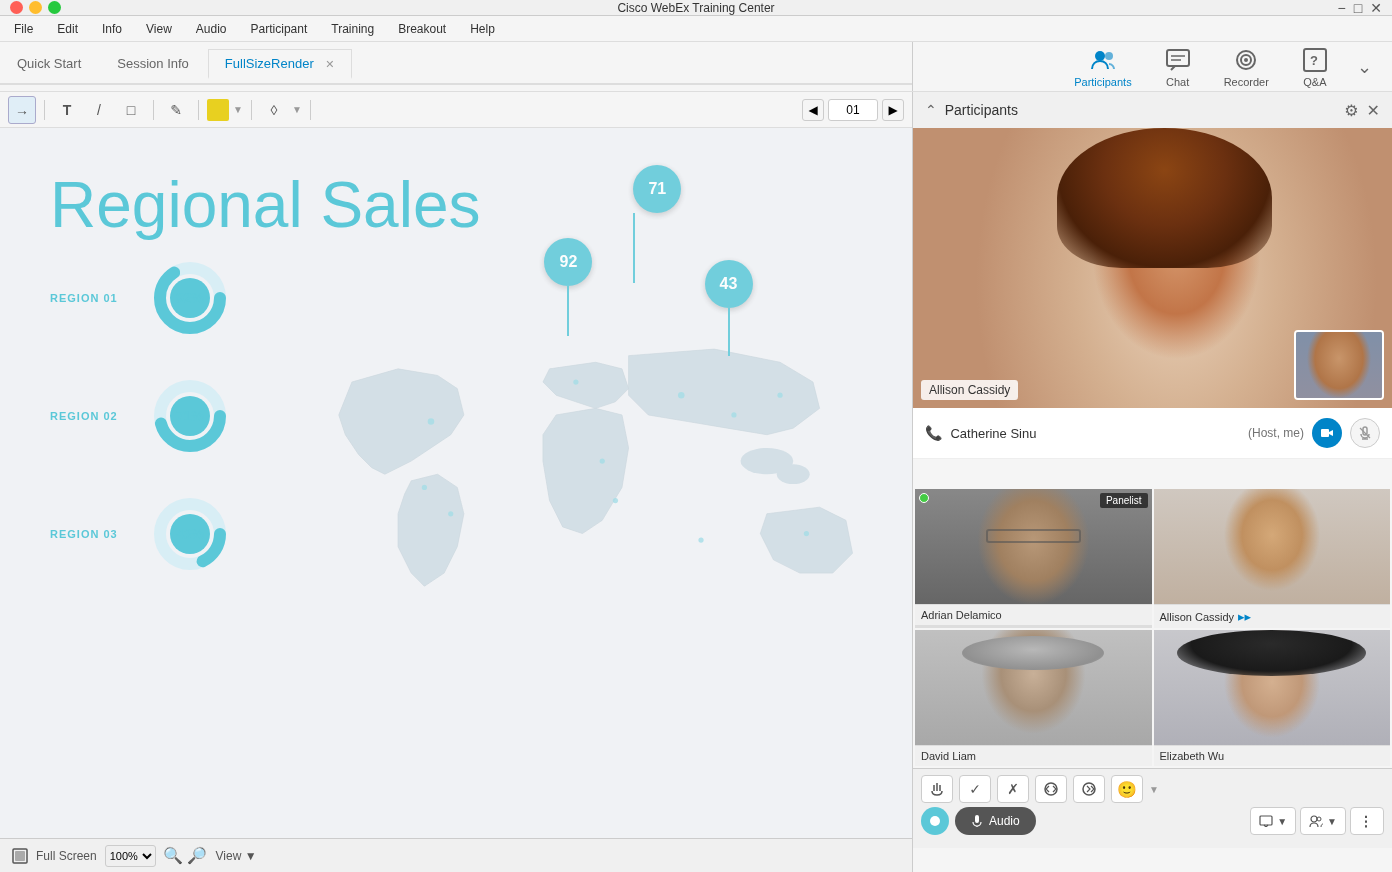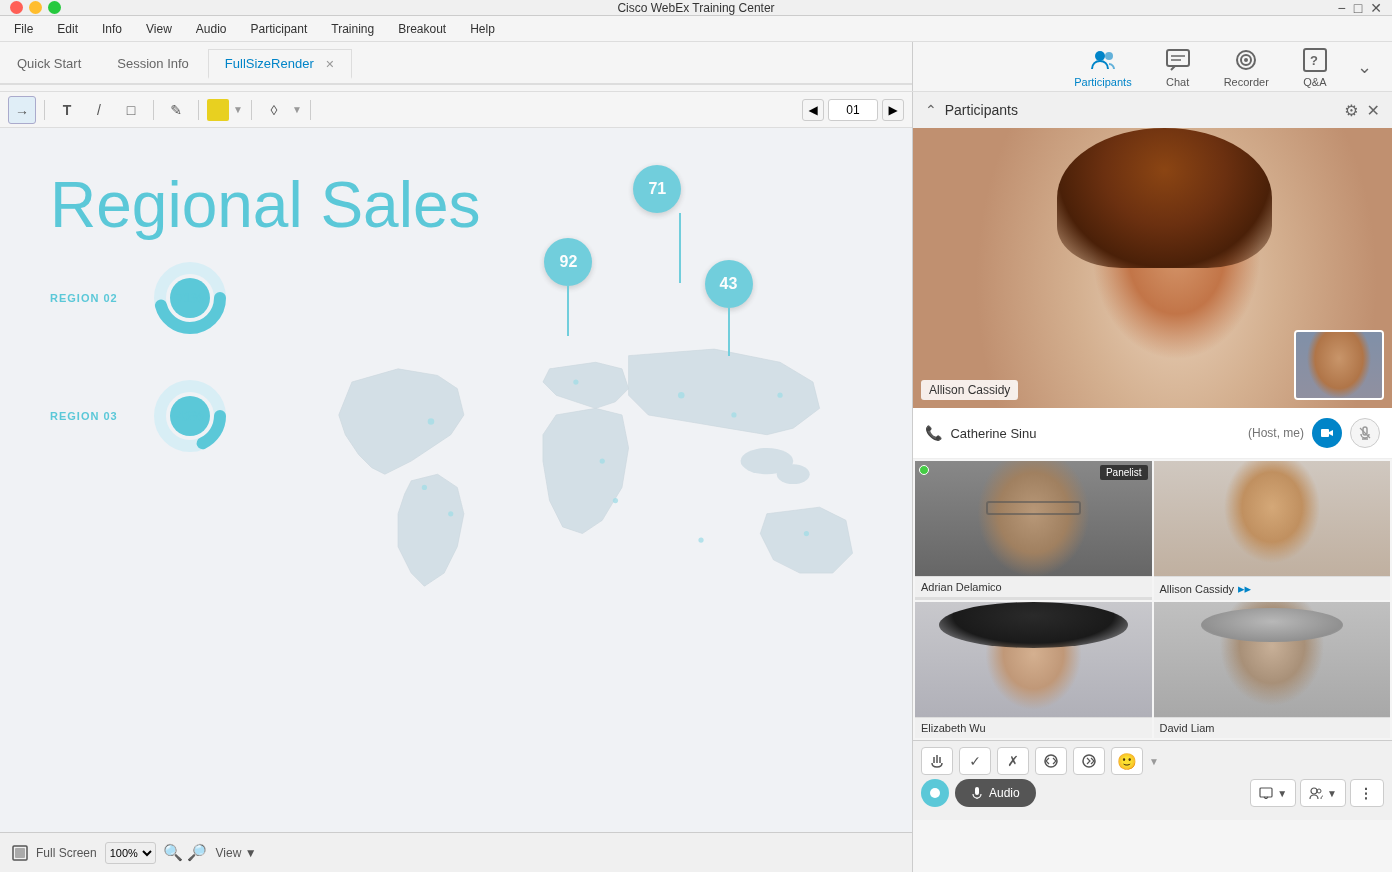--- a/index.html
+++ b/index.html
@@ -358,20 +358,21 @@
       color: #888; font-size: 14px; cursor: pointer;
       background: #f5f5f5;
     }
 
     
     .participant-grid {
       display: grid;
       grid-template-columns: 1fr 1fr;
       gap: 2px;
       padding: 2px;
+      margin-top: 28px;
     }
     .participant-tile {
       background: #ddd;
       position: relative;
       overflow: hidden;
     }
     .participant-tile .tile-img {
       width: 100%; height: 120px;
       display: flex; align-items: center; justify-content: center;
       overflow: hidden;
@@ -476,21 +477,21 @@
     .right-action-group {
       margin-left: auto;
       display: flex; gap: 4px;
     }
 
     
     .full-screen-bar {
       position: absolute;
       bottom: 0; left: 0;
       width: calc(1392px - 480px);
-      height: 40px;
+      height: 34px;
       background: #f0f0f0;
       border-top: 1px solid #ccc;
       display: flex;
       align-items: center;
       padding: 0 12px;
       gap: 8px;
       font-size: 12px;
       color: #555;
     }
     .zoom-controls { display: flex; align-items: center; gap: 4px; }
@@ -625,20 +626,31 @@
 <div style="display:flex; height: calc(872px - 28px - 26px - 50px - 36px);">
 
   <div class="content-area">
     <div class="slide-top-bar"></div>
     <div class="slide-content">
       <div class="slide-inner">
         <div class="slide-title">Regional Sales</div>
 
         <div class="regions-col">
 
+          <div class="region-row">
+            <span class="region-label">REGION 01</span>
+            <div class="donut-container">
+              <svg viewBox="0 0 80 80">
+                <circle cx="40" cy="40" r="30" fill="none" stroke="#d8eef5" stroke-width="12"></circle>
+                <circle cx="40" cy="40" r="30" fill="none" stroke="#5bc8d8" stroke-width="12" stroke-dasharray="171.5 188.5" stroke-dashoffset="47" stroke-linecap="round"></circle>
+                <circle cx="40" cy="40" r="20" fill="#5bc8d8"></circle>
+              </svg>
+              <div class="donut-text">92%</div>
+            </div>
+          </div>
 
           <div class="region-row">
             <span class="region-label">REGION 02</span>
             <div class="donut-container">
               <svg viewBox="0 0 80 80">
                 <circle cx="40" cy="40" r="30" fill="none" stroke="#d8eef5" stroke-width="12"></circle>
                 <circle cx="40" cy="40" r="30" fill="none" stroke="#5bc8d8" stroke-width="12" stroke-dasharray="133.5 188.5" stroke-dashoffset="47" stroke-linecap="round"></circle>
                 <circle cx="40" cy="40" r="20" fill="#5bc8d8"></circle>
               </svg>
               <div class="donut-text">71%</div>
@@ -687,21 +699,21 @@
             <circle cx="160" cy="240" r="4" fill="#5bc8d8" opacity="0.8"></circle>
             <circle cx="450" cy="260" r="4" fill="#5bc8d8" opacity="0.8"></circle>
             <circle cx="580" cy="320" r="4" fill="#5bc8d8" opacity="0.8"></circle>
           </svg>
 
           <div style="position:absolute; left:38%; top:15%; display:flex; flex-direction:column; align-items:center;">
             <div style="background:#5bc8d8; border-radius:50%; width:48px; height:48px; display:flex; align-items:center; justify-content:center; color:white; font-size:16px; font-weight:600; box-shadow:0 2px 6px rgba(0,0,0,0.2);">92</div>
             <div style="width:2px; height:50px; background:#5bc8d8;"></div>
           </div>
 
-          <div style="position:absolute; left:53%; top:5%; display:flex; flex-direction:column; align-items:flex-end;">
+          <div style="position:absolute; left:53%; top:5%; display:flex; flex-direction:column; align-items:flex-start;">
             <div style="background:#5bc8d8; border-radius:50%; width:48px; height:48px; display:flex; align-items:center; justify-content:center; color:white; font-size:16px; font-weight:600; box-shadow:0 2px 6px rgba(0,0,0,0.2);">71</div>
             <div style="width:2px; height:70px; background:#5bc8d8;"></div>
           </div>
 
           <div style="position:absolute; left:65%; top:18%; display:flex; flex-direction:column; align-items:center;">
             <div style="background:#5bc8d8; border-radius:50%; width:48px; height:48px; display:flex; align-items:center; justify-content:center; color:white; font-size:16px; font-weight:600; box-shadow:0 2px 6px rgba(0,0,0,0.2);">43</div>
             <div style="width:2px; height:48px; background:#5bc8d8;"></div>
           </div>
         </div>
 
@@ -782,38 +794,38 @@
         <div class="tile-img tile-bg-2" style="height:115px; position:relative; overflow:hidden;">
           <div style="width:100%; height:100%; background: radial-gradient(ellipse 60px 70px at 50% 40%, #d4a878 0%, #c09060 50%, transparent 80%), linear-gradient(180deg, #d0c8c0 0%, #c0b0a0 100%);"></div>
         </div>
         <div class="tile-name">
           <span>Allison Cassidy</span>
           <span class="speaking-icon">▸▸</span>
         </div>
       </div>
 
       <div class="participant-tile">
+        <div class="tile-img tile-bg-3" style="height:115px; position:relative; overflow:hidden;">
+          <div style="width:100%; height:100%; background: radial-gradient(ellipse 65px 75px at 50% 38%, #c8b098 0%, #a89078 50%, transparent 80%), linear-gradient(180deg, #c0c0c0 0%, #a8a8a8 100%);"></div>
+
+          <div style="position:absolute; top:5%; left:20%; width:60%; height:30%; background:radial-gradient(ellipse at 50% 40%, #b8b8b8 0%, #909090 70%, transparent 100%); border-radius:50%;"></div>
+        </div>
+        <div class="tile-name">
+          <span>David Liam</span>
+        </div>
+      </div>
+
+      <div class="participant-tile">
         <div class="tile-img tile-bg-4" style="height:115px; position:relative; overflow:hidden;">
           <div style="width:100%; height:100%; background: radial-gradient(ellipse 60px 70px at 50% 45%, #d4b090 0%, #c09878 50%, transparent 80%), linear-gradient(180deg, #c8c8cc 0%, #b0b0b8 100%);"></div>
 
           <div style="position:absolute; top:0; left:10%; width:80%; height:40%; background:radial-gradient(ellipse at 50% 30%, #2a2a2a 0%, #1a1a1a 60%, transparent 100%); border-radius:50%;"></div>
         </div>
         <div class="tile-name">
           <span>Elizabeth Wu</span>
-        </div>
-      </div>
-
-      <div class="participant-tile">
-        <div class="tile-img tile-bg-3" style="height:115px; position:relative; overflow:hidden;">
-          <div style="width:100%; height:100%; background: radial-gradient(ellipse 65px 75px at 50% 38%, #c8b098 0%, #a89078 50%, transparent 80%), linear-gradient(180deg, #c0c0c0 0%, #a8a8a8 100%);"></div>
-
-          <div style="position:absolute; top:5%; left:20%; width:60%; height:30%; background:radial-gradient(ellipse at 50% 40%, #b8b8b8 0%, #909090 70%, transparent 100%); border-radius:50%;"></div>
-        </div>
-        <div class="tile-name">
-          <span>David Liam</span>
         </div>
       </div>
     </div>
 
     <div class="action-bar">
       <div class="action-row">
         <div class="action-btn" title="Raise hand">
           <svg width="16" height="16" viewBox="0 0 16 16" fill="none">
             <path d="M8 2v8M5 4v6M11 4v6M3 10c0 3 2 4 5 4s5-1 5-4" stroke="#555" stroke-width="1.5" fill="none"></path>
           </svg>

